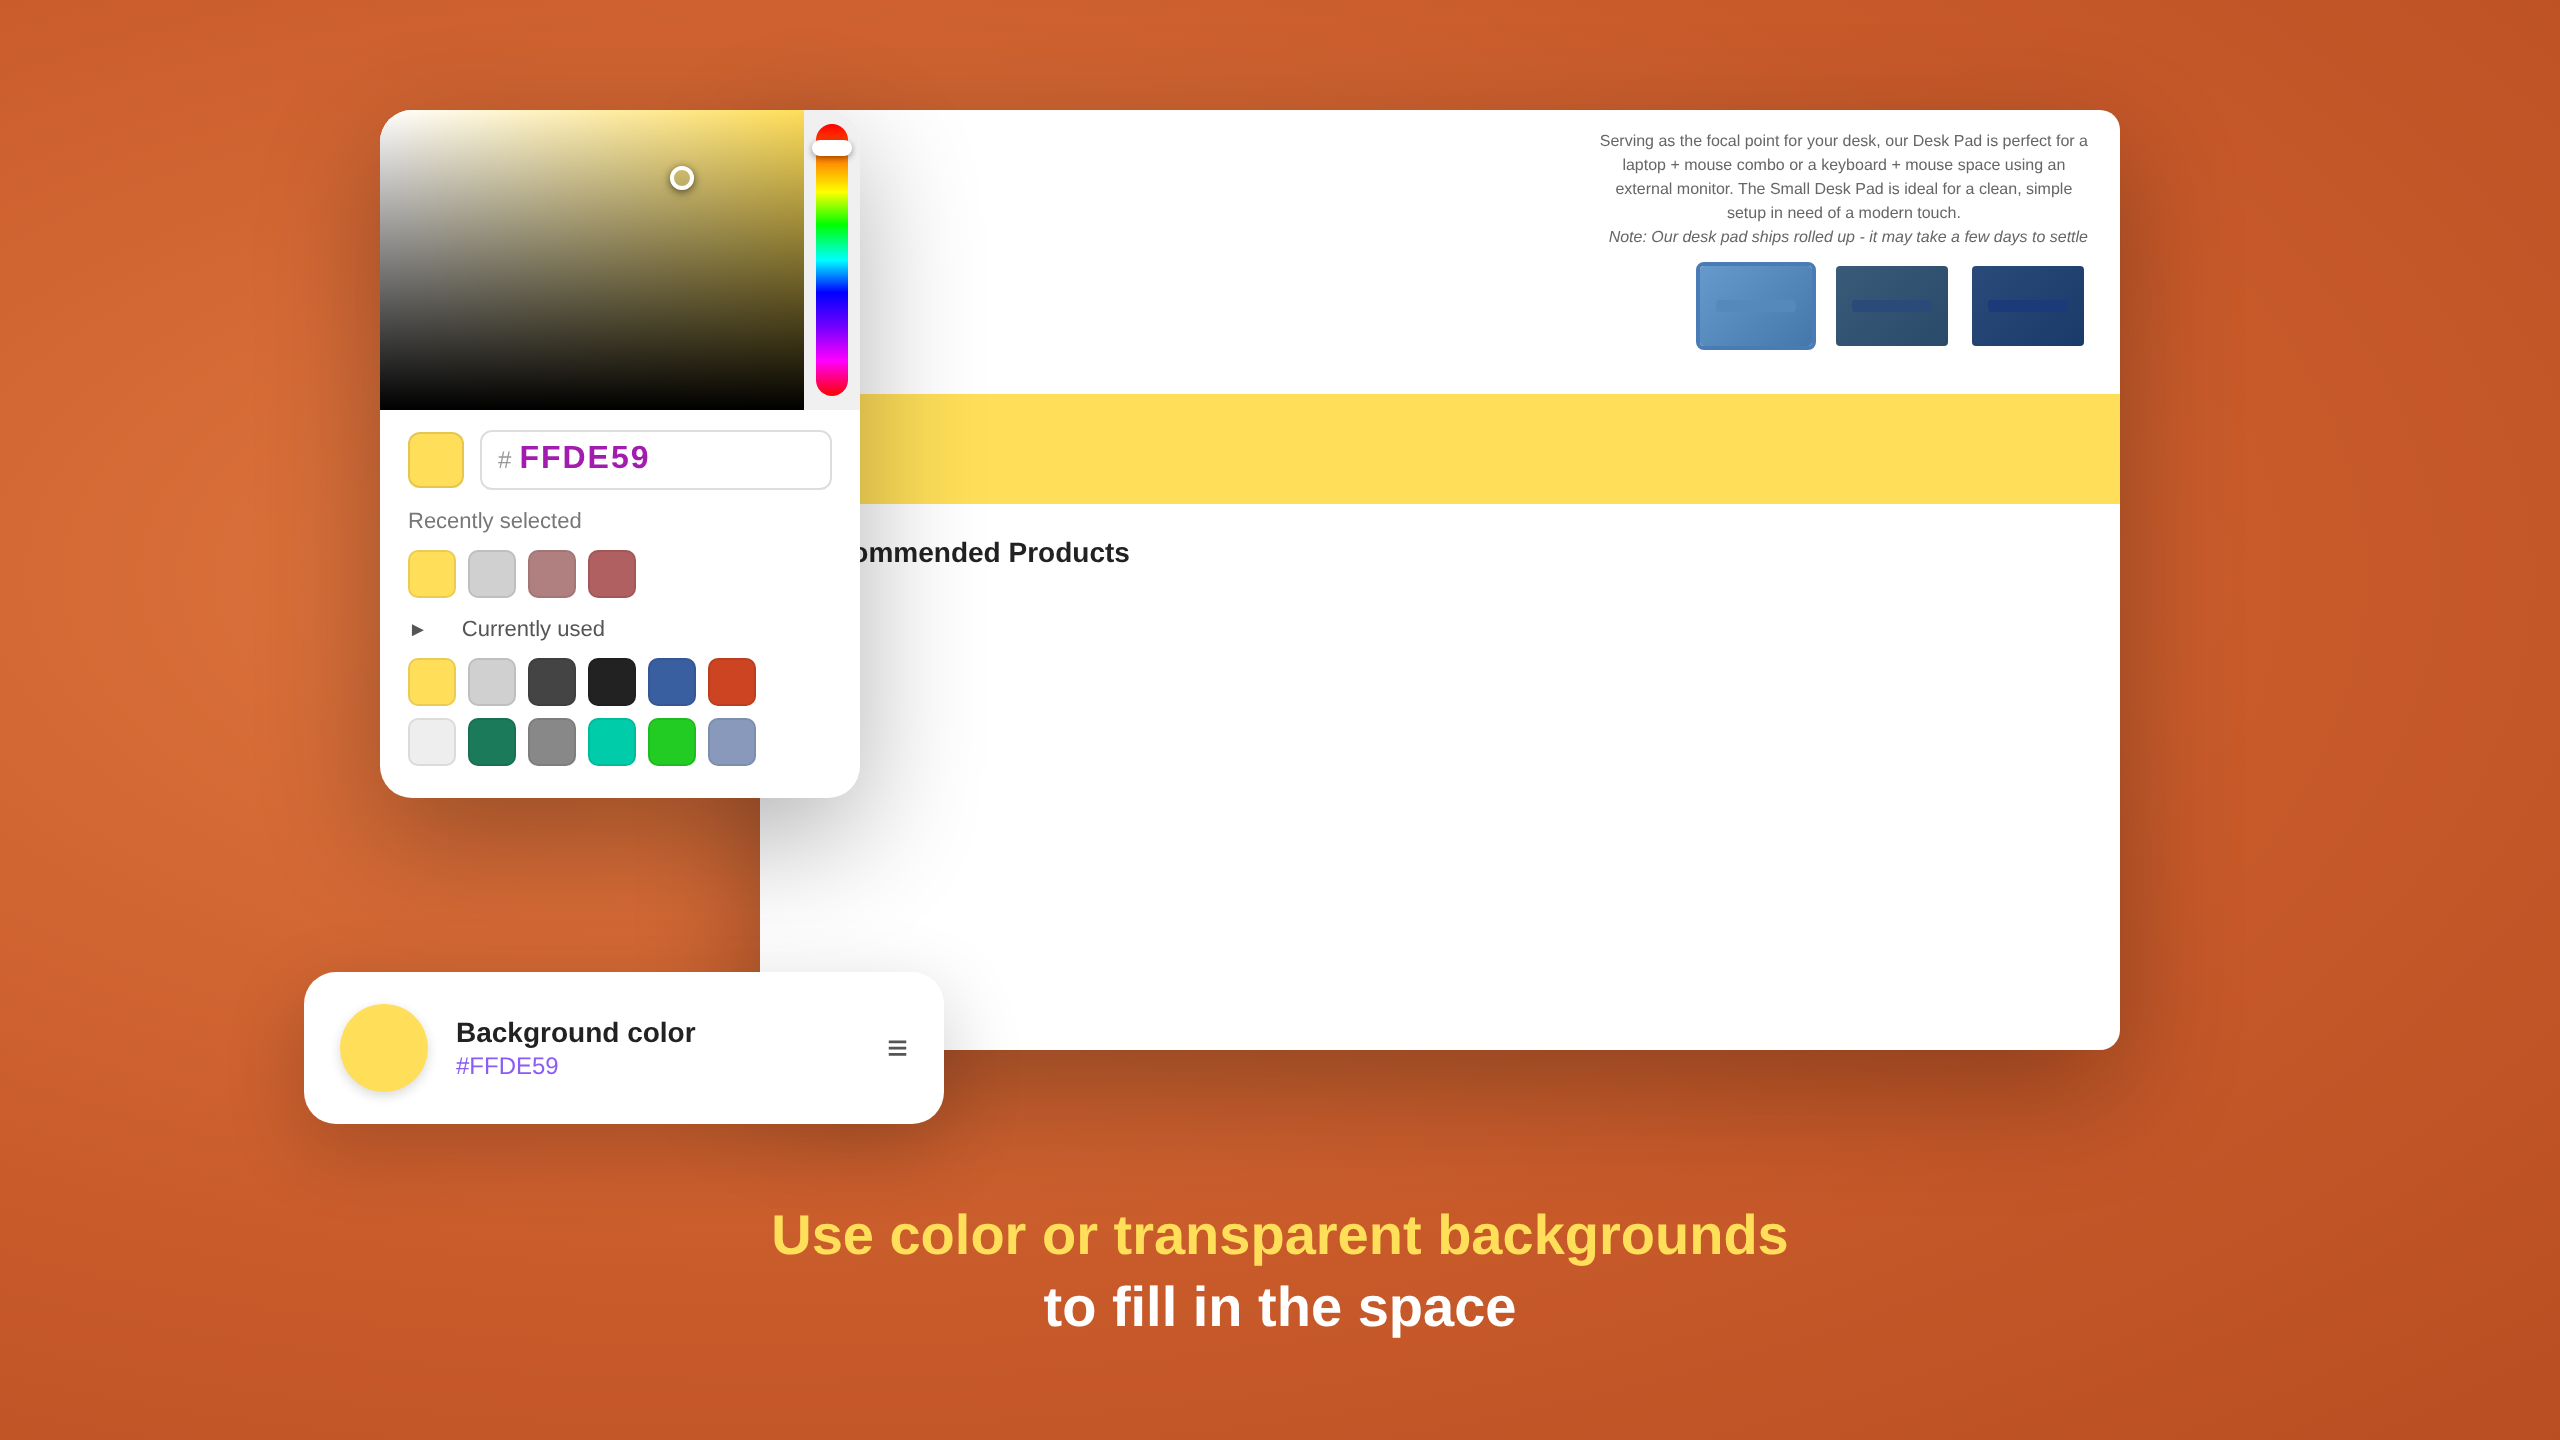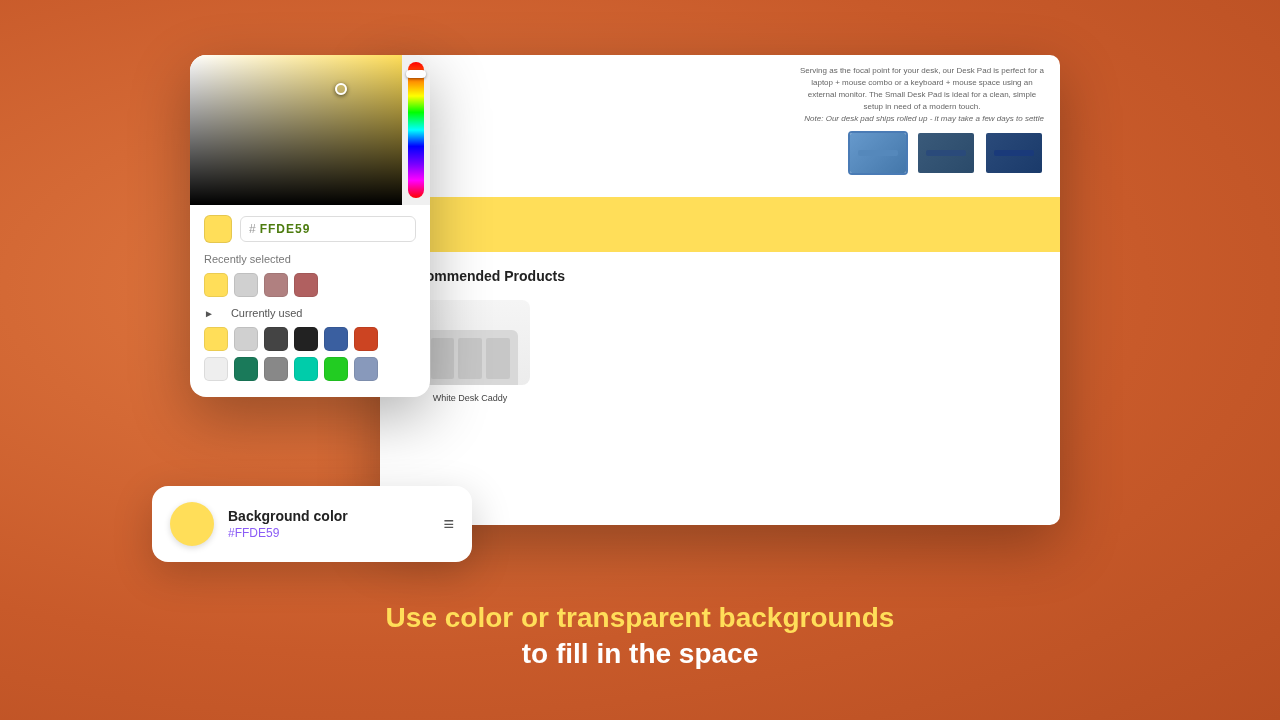--- a/index.html
+++ b/index.html
@@ -137,22 +137,22 @@
     }
 
     .hash-symbol {
       color: #999;
       font-size: 12px;
     }
 
     .hex-input {
       border: none;
       outline: none;
-      font-size: 12px;
-      color: #4d7c0f;
+      font-size: 16px;
+      color: #a21caf;
       font-weight: 600;
       width: 100%;
       letter-spacing: 1px;
     }
 
     .section-label {
       font-size: 11px;
       color: #777;
       margin-bottom: 8px;
     }
@@ -302,32 +302,20 @@
     </div>
   </div>
 
   <div class="yellow-banner" style="background:#FFDE59;"></div>
 
   <div class="recommended-section">
     <div class="recommended-title">Recommended Products</div>
     <div class="products-row">
 
 
-      <div class="product-card">
-        <div class="product-image" style="width:120px;height:85px;background:linear-gradient(180deg,#f5f5f5 0%,#ececec 100%);border-radius:8px;position:relative;overflow:hidden;display:flex;align-items:flex-end;justify-content:center;">
-          <div style="position:relative;width:95px;height:55px;background:#d8d8d8;border-radius:6px 6px 0 0;">
-            <div style="position:absolute;top:8px;left:8px;right:8px;bottom:6px;display:flex;gap:4px;">
-              <div style="flex:1;background:rgba(0,0,0,0.08);border-radius:2px;"></div>
-              <div style="flex:1;background:rgba(0,0,0,0.08);border-radius:2px;"></div>
-              <div style="flex:1;background:rgba(0,0,0,0.08);border-radius:2px;"></div>
-            </div>
-          </div>
-        </div>
-        <div class="product-name">White Desk Caddy</div>
-      </div>
 
     </div>
   </div>
 </div>
 
 <div class="color-picker-panel">
 
   <div style="position:relative;width:100%;height:150px;">
     <div style="position:absolute;left:0;top:0;right:28px;bottom:0;
       background: linear-gradient(to right, #fff 0%, #FFDE59 100%);">

